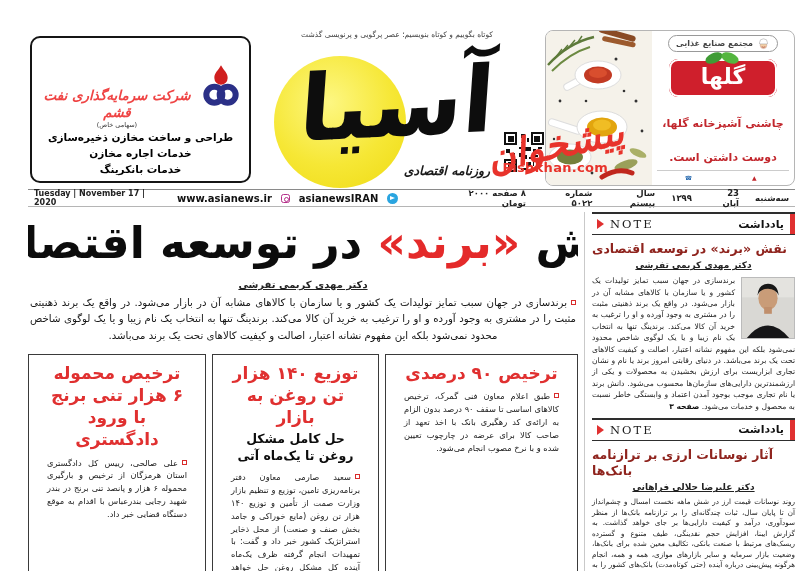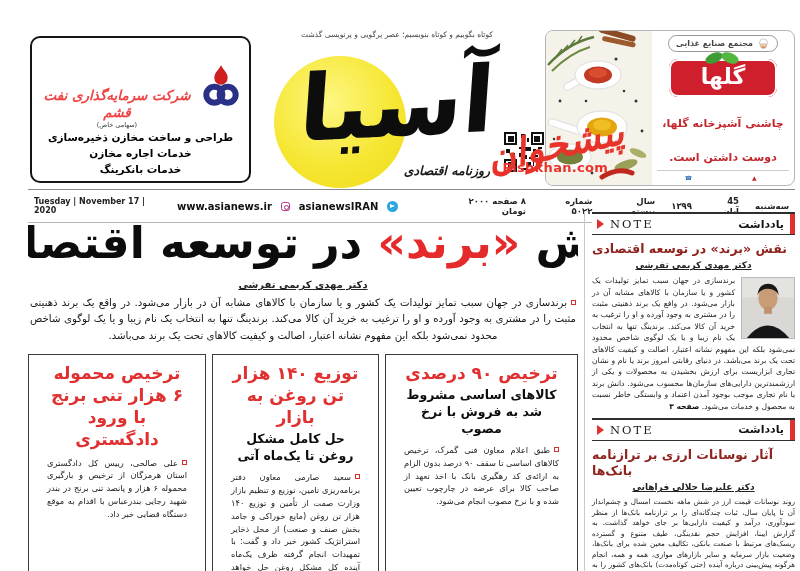--- a/index.html
+++ b/index.html
@@ -45,21 +45,21 @@
   .gc-ico{font-size:6px;}
   .red-t{color:#c2272d;} .blue-t{color:#2b6cb0;}
 
   
   .watermark{left:486px;top:126px;z-index:8;text-align:center;pointer-events:none;}
   .wm-fa{font-size:38px;font-weight:bold;font-style:italic;color:#e8332b;transform:rotate(-12deg);line-height:1;}
   .wm-en{font-size:13px;font-weight:bold;color:#e8332b;margin-top:-4px;letter-spacing:.3px;}
 
   
   .infobar{left:28px;top:189px;width:767px;height:18px;border-top:1px solid #8a8a8a;border-bottom:1px solid #b5b5b5;
-       display:flex;align-items:center;justify-content:space-between;padding:16px 6px;gap:44px;}
+       display:flex;align-items:center;justify-content:space-between;padding:0 6px;gap:44px;}
   .info-left{display:flex;align-items:center;gap:9px;}
   .en-date{font-size:8px;font-weight:bold;color:#222;}
   .site{font-size:10px;font-weight:bold;color:#111;}
   .handle{font-size:10px;font-weight:bold;color:#111;}
   .ig{display:inline-block;width:9px;height:9px;border:1.6px solid #b5308a;border-radius:2.5px;position:relative;}
   .ig::after{content:"";position:absolute;left:2px;top:2px;width:3px;height:3px;border:1px solid #b5308a;border-radius:50%;}
   .tg{display:inline-block;width:11px;height:11px;border-radius:50%;background:#2aa5e0;position:relative;}
   .tg::after{content:"";position:absolute;left:3px;top:3.5px;width:0;height:0;
        border-left:5px solid #fff;border-top:2.5px solid transparent;border-bottom:2.5px solid transparent;}
   .info-right{display:flex;direction:rtl;align-items:center;gap:16px;font-size:8.5px;font-weight:bold;color:#222;}
@@ -238,39 +238,38 @@
   <div class="abs infobar">
     <div class="info-left">
       <span class="en-date">Tuesday | November 17 | 2020</span>
       <span class="site">www.asianews.ir</span>
       <span class="ig"></span>
       <span class="handle">asianewsIRAN</span>
       <span class="tg"></span>
     </div>
     <div class="info-right">
       <span>سه‌شنبه</span>
-      <span>45 آبان</span>
+      <span>23 آبان</span>
       <span>۱۳۹۹</span>
       <span>سال بیستم</span>
       <span>شماره ۵۰۲۲</span>
       <span>۸ صفحه ۲۰۰۰ تومان</span>
     </div>
   </div>
 
   <div class="abs main-col">
     <div class="hl-wrap">
       <div class="main-headline"><span>نقش</span> <span class="brand-red">«برند»</span> <span>در توسعه اقتصادی</span></div>
     </div>
     <div class="main-byline">دکتر مهدی کریمی تفرشی</div>
     <p class="main-lead"><span class="sqbullet"></span><span>برندسازی در جهان سبب تمایز تولیدات یک کشور و یا سازمان با کالاهای مشابه آن در بازار می‌شود. در واقع یک برند ذهنیتی مثبت را در مشتری به وجود آورده و او را ترغیب به خرید آن کالا می‌کند. برندینگ تنها به انتخاب یک نام زیبا و یا یک لوگوی شاخص محدود نمی‌شود بلکه این مفهوم نشانه اعتبار، اصالت و کیفیت کالاهای تحت یک برند می‌باشد.</span></p>
 
     <div class="boxes">
       <div class="nbox b0">
         <div class="nbox-title">ترخیص ۹۰ درصدی</div>
-        <div class="nbox-sub">کالاهای اساسی مشروط شد به فروش با نرخ مصوب</div>
         <p class="nbox-body"><span class="sqbullet"></span><span>طبق اعلام معاون فنی گمرک، ترخیص کالاهای اساسی تا سقف ۹۰ درصد بدون الزام به ارائه‌ی کد رهگیری بانک با اخذ تعهد از صاحب کالا برای عرضه در چارچوب تعیین شده و با نرخ مصوب انجام می‌شود.</span></p>
       </div>
       <div class="nbox b1">
         <div class="nbox-title">توزیع ۱۴۰ هزار تن روغن به بازار</div>
         <div class="nbox-sub">حل کامل مشکل روغن تا یک‌ماه آتی</div>
         <p class="nbox-body"><span class="sqbullet"></span><span>سعید صارمی معاون دفتر برنامه‌ریزی تامین، توزیع و تنظیم بازار وزارت صمت از تأمین و توزیع ۱۴۰ هزار تن روغن (مایع خوراکی و جامد بخش صنف و صنعت) از محل ذخایر استراتژیک کشور خبر داد و گفت: با تمهیدات انجام گرفته ظرف یک‌ماه آینده کل مشکل روغن حل خواهد شد.</span></p>
       </div>
       <div class="nbox b2">
         <div class="nbox-title">ترخیص محموله ۶ هزار تنی برنج با ورود دادگستری</div>
         <p class="nbox-body"><span class="sqbullet"></span><span>علی صالحی، رییس کل دادگستری استان هرمزگان از ترخیص و بارگیری محموله ۶ هزار و پانصد تنی برنج در بندر شهید رجایی بندرعباس با اقدام به موقع دستگاه قضایی خبر داد.</span></p>

